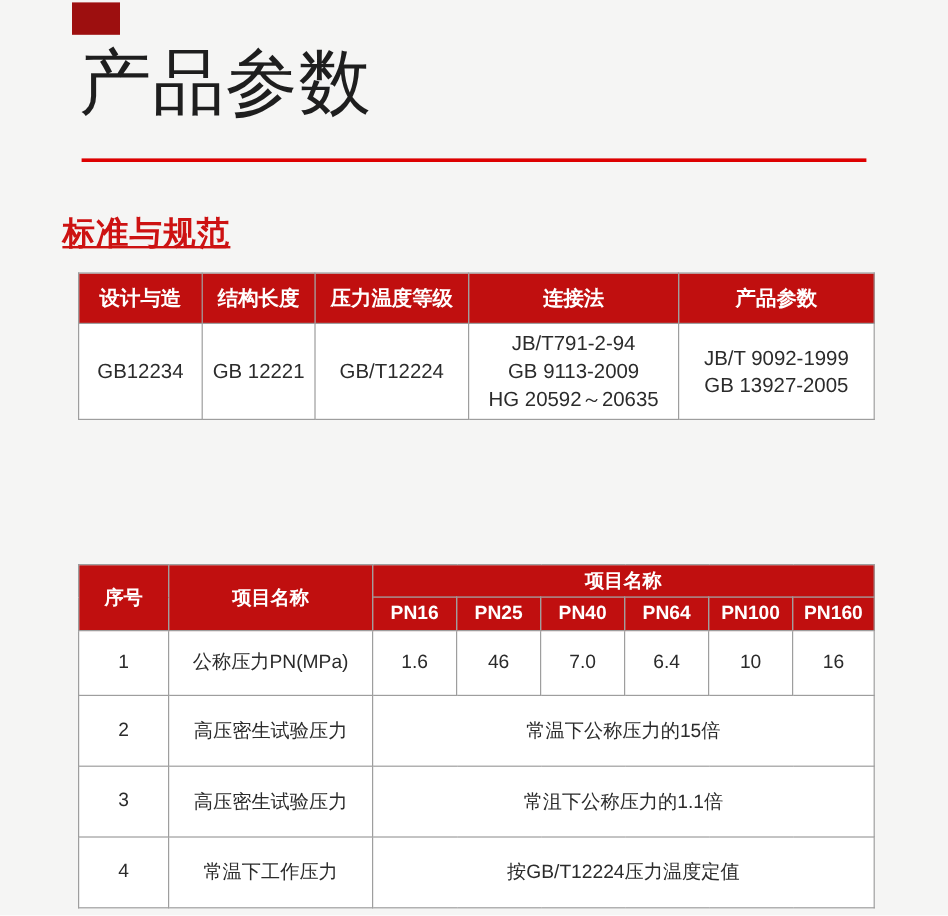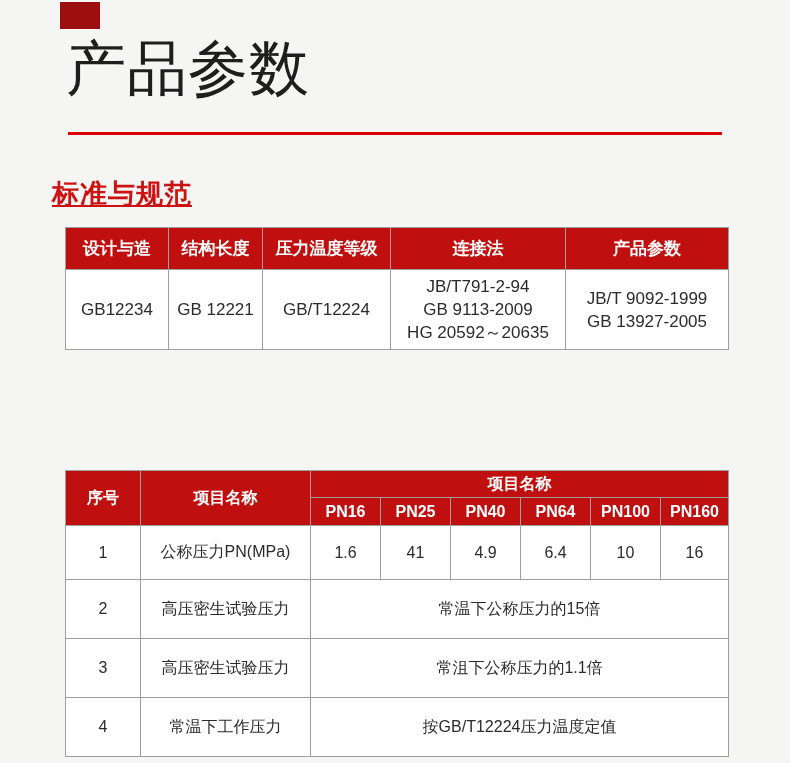--- a/index.html
+++ b/index.html
@@ -112,22 +112,22 @@
         <th>PN64</th>
         <th>PN100</th>
         <th>PN160</th>
       </tr>
     </thead>
     <tbody>
       <tr class="row-1">
         <td>1</td>
         <td>公称压力PN(MPa)</td>
         <td>1.6</td>
-        <td>41</td>
-        <td>4.9</td>
+        <td>46</td>
+        <td>7.0</td>
         <td>6.4</td>
         <td>10</td>
         <td>16</td>
       </tr>
       <tr class="row-n">
         <td>2</td>
         <td>高压密生试验压力</td>
         <td colspan="6">常温下公称压力的15倍</td>
       </tr>
       <tr class="row-n">

